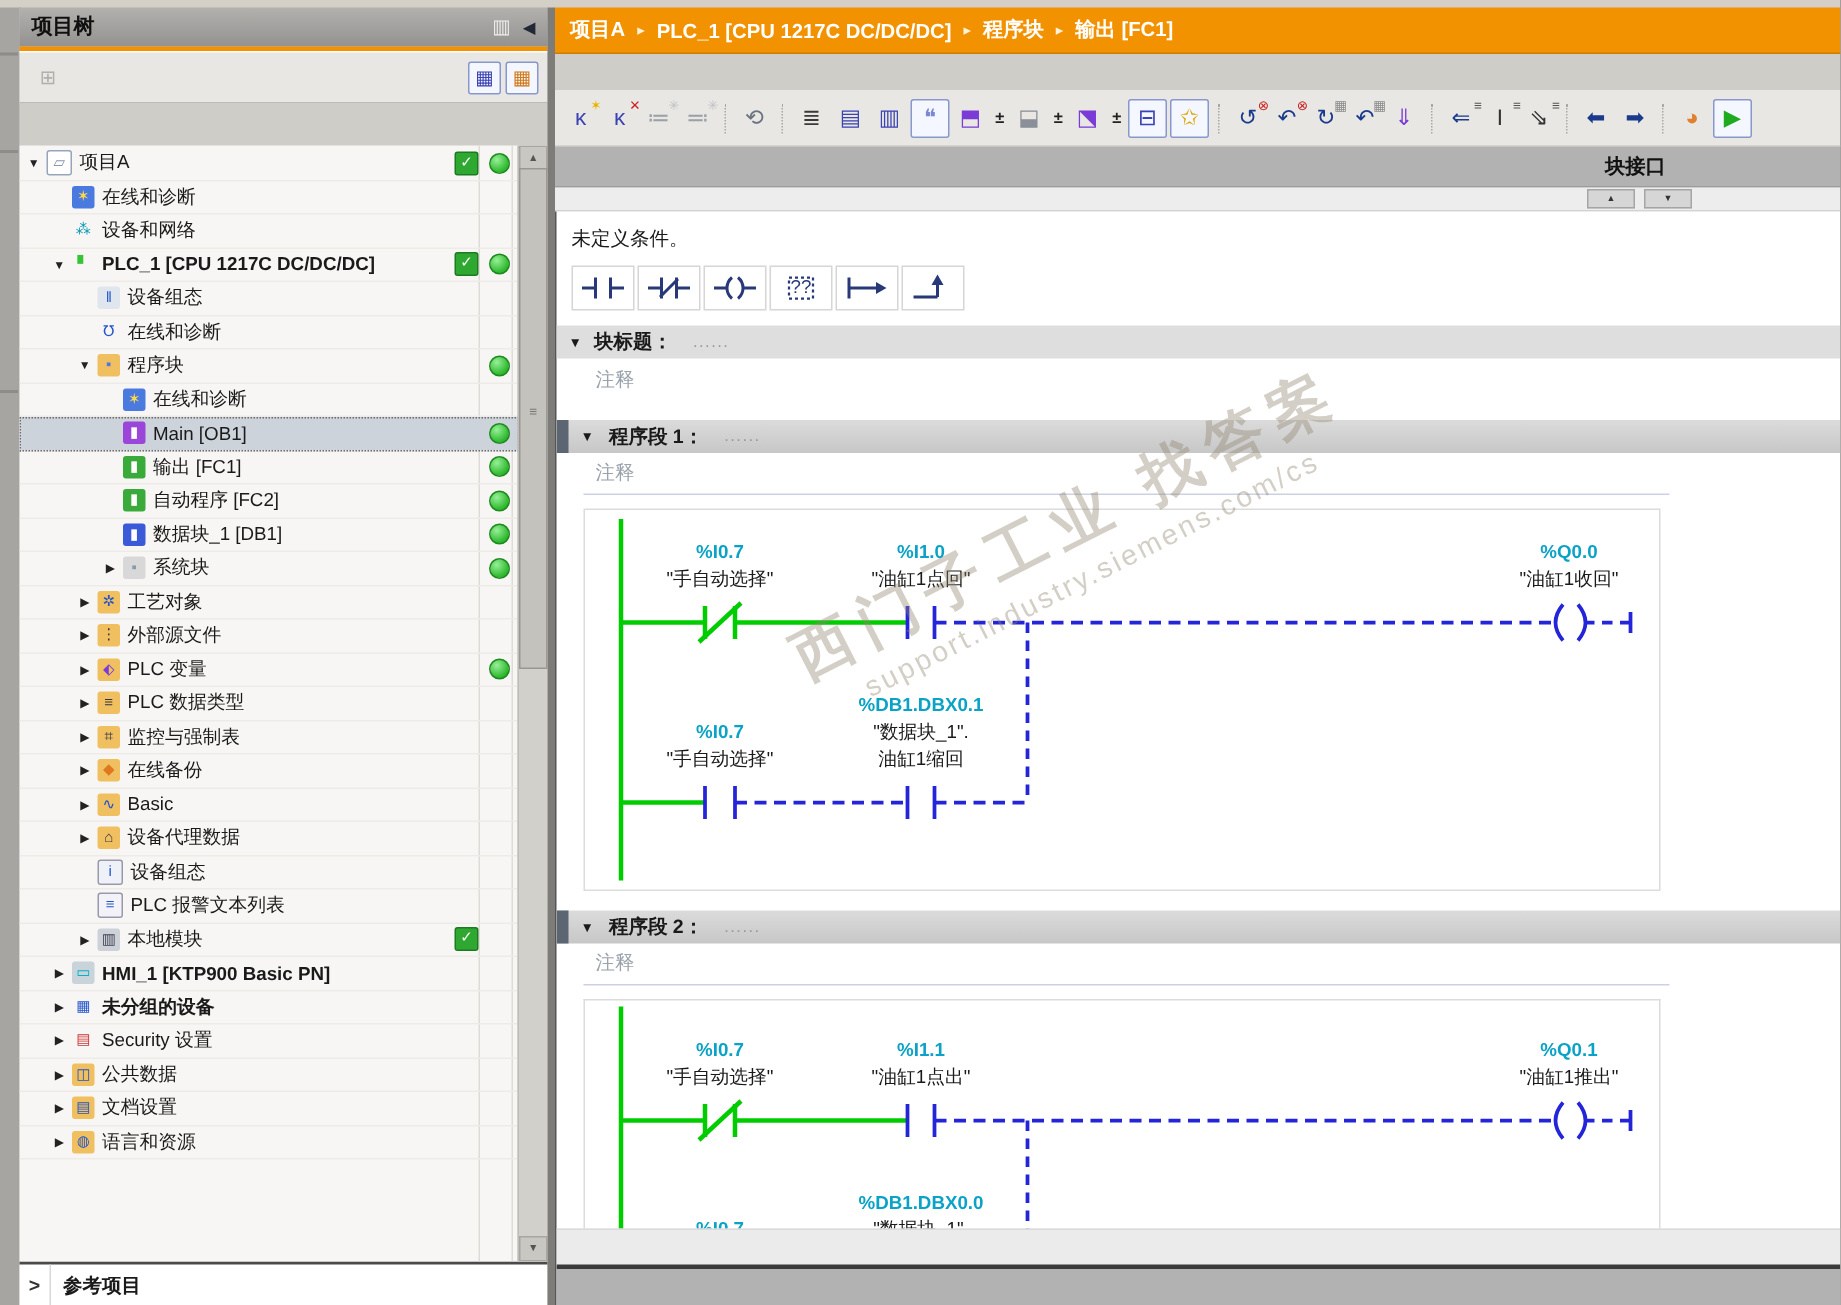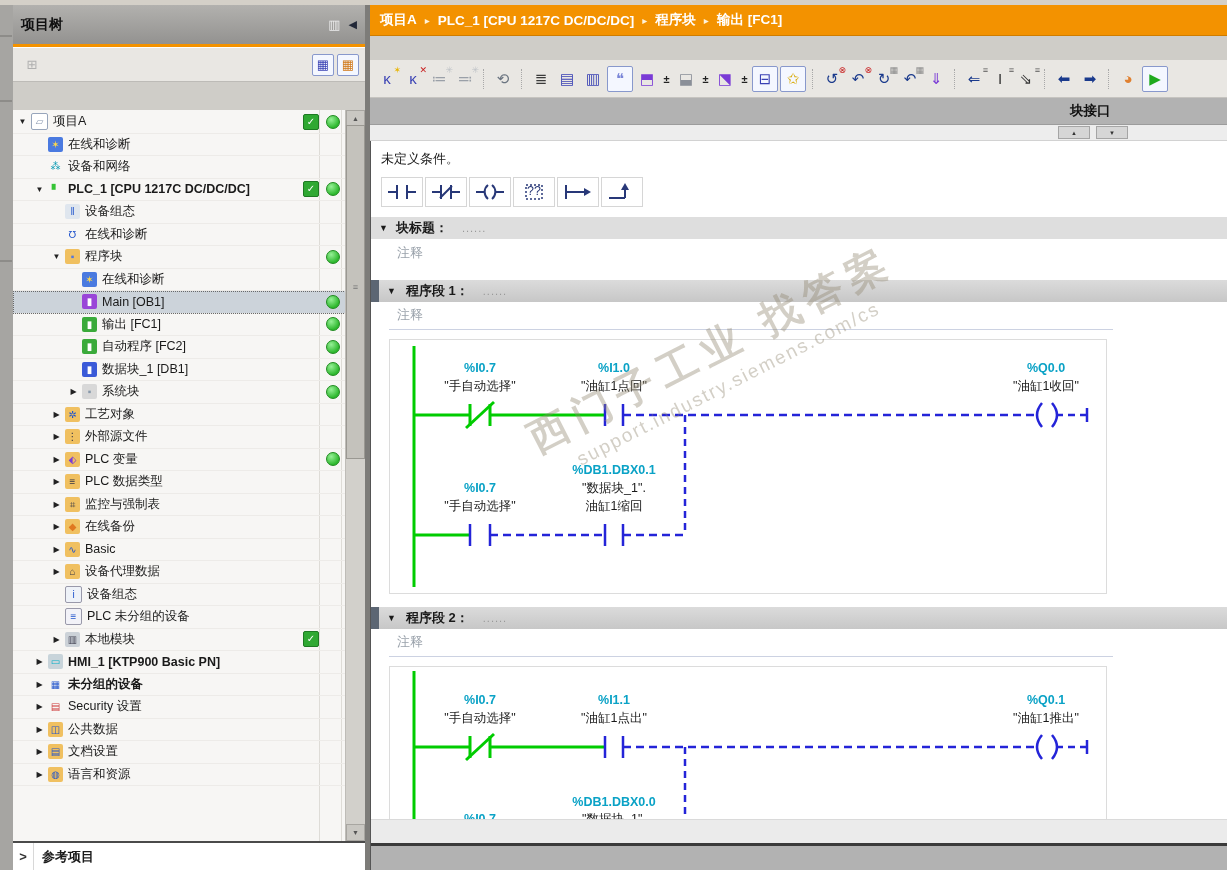--- a/index.html
+++ b/index.html
@@ -3,21 +3,21 @@
 <meta charset="utf-8">
 <style>
   html,body{margin:0;padding:0;background:#6a6a6a;}
   .screen{position:relative;width:1227px;height:870px;background:#d4d0c8;overflow:hidden;
     font-family:"Liberation Sans","DejaVu Sans",sans-serif;color:#1a1a1a;}
   
   .edge{position:absolute;left:0;top:5px;width:13px;bottom:0;background:#a6a5a2;border-right:1px solid #8d8c89;}
   .edge .notch{position:absolute;left:0;right:1px;height:2px;background:#8d8c89;}
   
   .lpanel{position:absolute;left:13px;top:5px;width:352px;bottom:0;display:flex;flex-direction:column;background:#cfcdc8;}
-  .phead{height:39px;background:linear-gradient(#b2b1ae,#939290);display:flex;align-items:center;padding:0 8px;flex:0 0 auto;}
+  .phead{height:26px;background:linear-gradient(#b2b1ae,#939290);display:flex;align-items:center;padding:0 8px;flex:0 0 auto;}
   .phead .ttl{font-weight:bold;font-size:14px;color:#101010;flex:1;}
   .phead .hic{font-size:13px;margin-left:8px;cursor:default;}
   .orangeline{height:3px;background:#f39200;flex:0 0 auto;}
   .tabrow{height:26px;position:relative;flex:0 0 auto;}
   .tab{position:absolute;left:7px;top:2px;width:66px;height:24px;background:#f2f1ef;border:1px solid #98948c;border-bottom:none;
     border-radius:3px 3px 0 0;font-weight:bold;font-size:13px;display:flex;align-items:center;justify-content:center;}
   .ptool{height:33px;background:#e9e7e3;border-top:1px solid #fff;border-bottom:1px solid #bdbbb7;display:flex;align-items:center;padding:0 6px;flex:0 0 auto;}
   .ptool .sp{flex:1;}
   .pbtn{width:20px;height:20px;display:flex;align-items:center;justify-content:center;font-size:13px;margin-left:3px;}
   .pbtn.box{border:1px solid #8898cc;background:#f4f7ff;border-radius:2px;}
@@ -259,21 +259,21 @@
   </div>
           <div class="trow">
     <span class="texp" style="margin-left: 37px;"></span>
     <span class="tico" style="color: rgb(34, 85, 204); background: rgb(238, 242, 248); border: 1px solid rgb(153, 153, 170);">i</span>
     <span class="tlabel">设备组态</span>
 
   </div>
           <div class="trow">
     <span class="texp" style="margin-left: 37px;"></span>
     <span class="tico" style="color: rgb(34, 85, 204); background: rgb(242, 242, 248); border: 1px solid rgb(153, 153, 170);">≡</span>
-    <span class="tlabel">PLC 未分组的设备</span>
+    <span class="tlabel">PLC 报警文本列表</span>
 
   </div>
           <div class="trow">
     <span class="texp" style="margin-left: 37px;">▶</span>
     <span class="tico" style="color: rgb(68, 68, 85); background: rgb(204, 210, 216);">▥</span>
     <span class="tlabel">本地模块</span>
     <span class="tcheck">✓</span>
 
   </div>
           <div class="trow bold">

